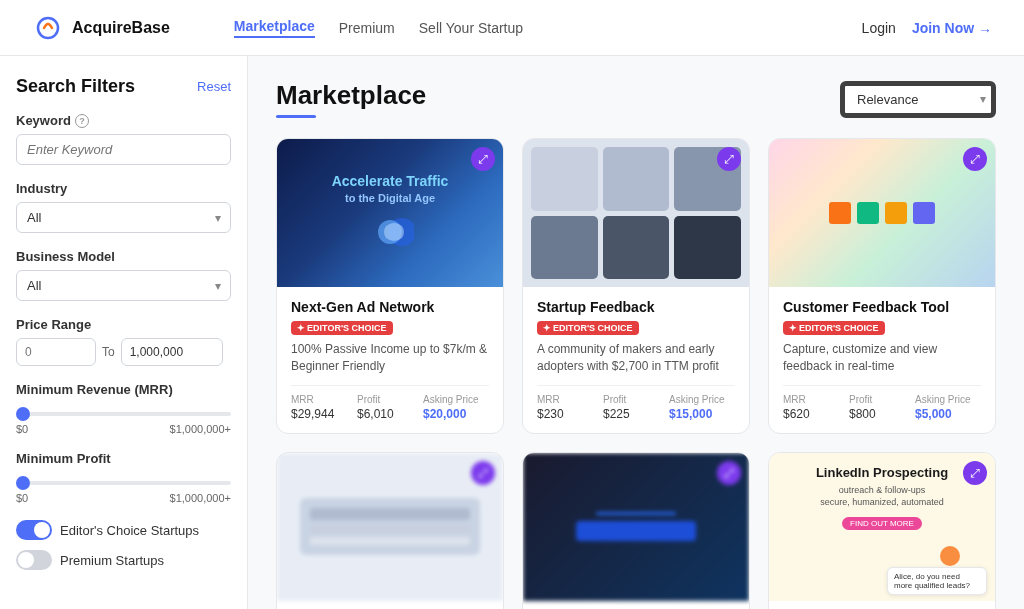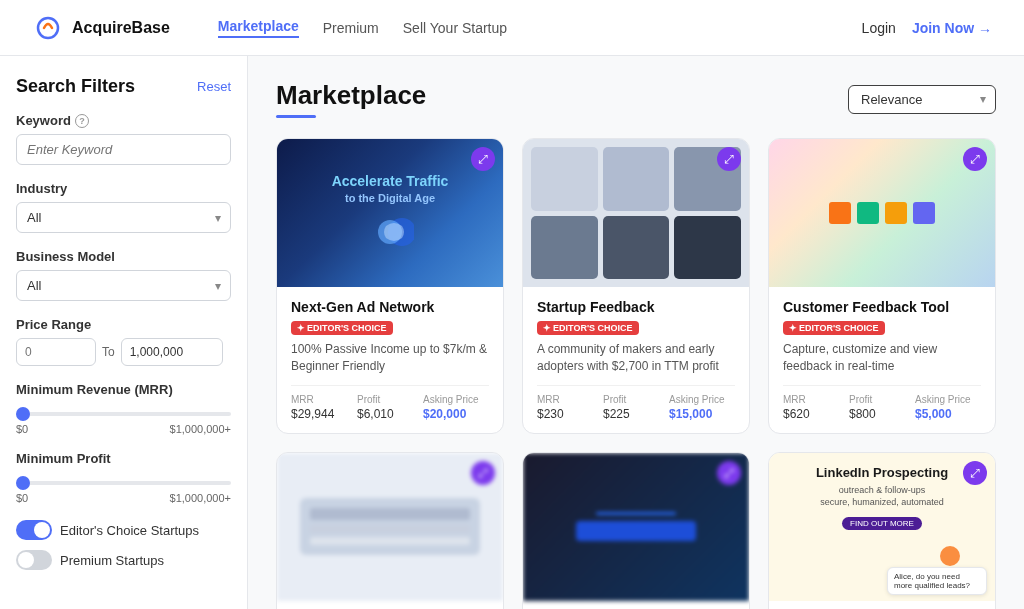--- a/index.html
+++ b/index.html
@@ -6,21 +6,21 @@
     body { font-family: -apple-system, BlinkMacSystemFont, 'Segoe UI', sans-serif; background: #f8f9fa; color: #333; font-size: 14px; }
 
     
     .header {
       background: #fff;
       border-bottom: 1px solid #e5e7eb;
       display: flex;
       align-items: center;
       padding: 0 32px;
       height: 56px;
-      gap: 32px;
+      gap: 48px;
     }
     .logo {
       display: flex;
       align-items: center;
       gap: 8px;
       font-weight: 700;
       font-size: 16px;
       color: #111;
       margin-right: 16px;
     }
@@ -233,21 +233,21 @@
       height: 3px;
       background: #4f6ef7;
       margin-top: 4px;
       border-radius: 2px;
     }
 
     .sort-select-wrapper {
       position: relative;
     }
     .sort-select-wrapper select {
-      border: 1px solid #404040;
+      border: 5px solid #404040;
       border-radius: 6px;
       padding: 6px 28px 6px 12px;
       font-size: 13px;
       color: #333;
       background: #fff;
       appearance: none;
       cursor: pointer;
       outline: none;
     }
     .sort-select-wrapper::after {
@@ -650,21 +650,21 @@
         <div class="card-body" style="filter:blur(2px);">
           
           
         </div>
       </div>
 
       <div class="card">
         <div class="card-image" style="position:relative;background:#fef9e7;display:flex;flex-direction:column;align-items:center;justify-content:flex-start;padding:12px;">
           <div style="font-weight:800;font-size:13px;color:#1a1a1a;text-align:center;line-height:1.3;margin-bottom:4px;">LinkedIn Prospecting</div>
           <div style="font-size:9px;color:#555;text-align:center;line-height:1.3;margin-bottom:8px;">outreach &amp; follow-ups<br>secure, humanized, automated</div>
-          <div style="background:#4c1d95;color:#fff;font-size:8px;padding:2px 8px;border-radius:8px;margin-bottom:8px;">FIND OUT MORE</div>
+          <div style="background:#ec4899;color:#fff;font-size:8px;padding:2px 8px;border-radius:8px;margin-bottom:8px;">FIND OUT MORE</div>
           <div style="position:relative;width:100%;display:flex;justify-content:flex-end;padding-right:8px;">
             <svg width="50" height="50" viewBox="0 0 50 50" fill="none">
               <circle cx="25" cy="18" r="10" fill="#f97316" opacity="0.8"></circle>
               <rect x="10" y="30" width="30" height="18" rx="4" fill="#fed7aa"></rect>
             </svg>
           </div>
           <div style="position:absolute;bottom:6px;right:8px;background:#fff;border:1px solid #e5e7eb;border-radius:6px;padding:4px 6px;font-size:8px;color:#333;max-width:100px;box-shadow:0 1px 4px rgba(0,0,0,0.1);margin-top:20px;">
             Alice, do you need more qualified leads?
           </div>
           <button class="expand-btn">⤢</button>

